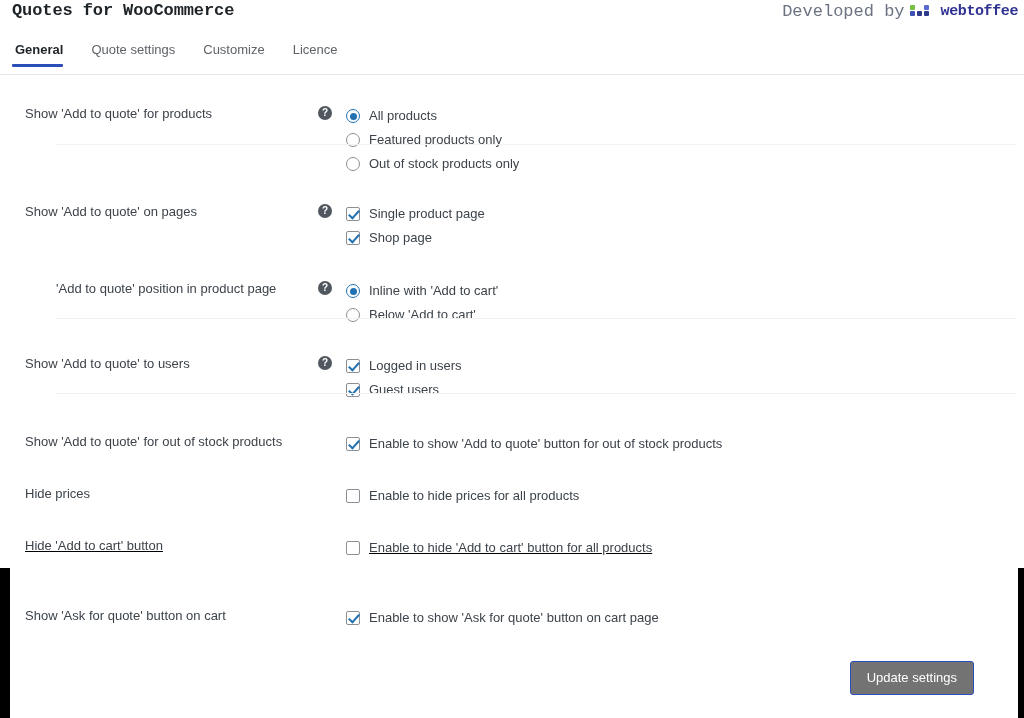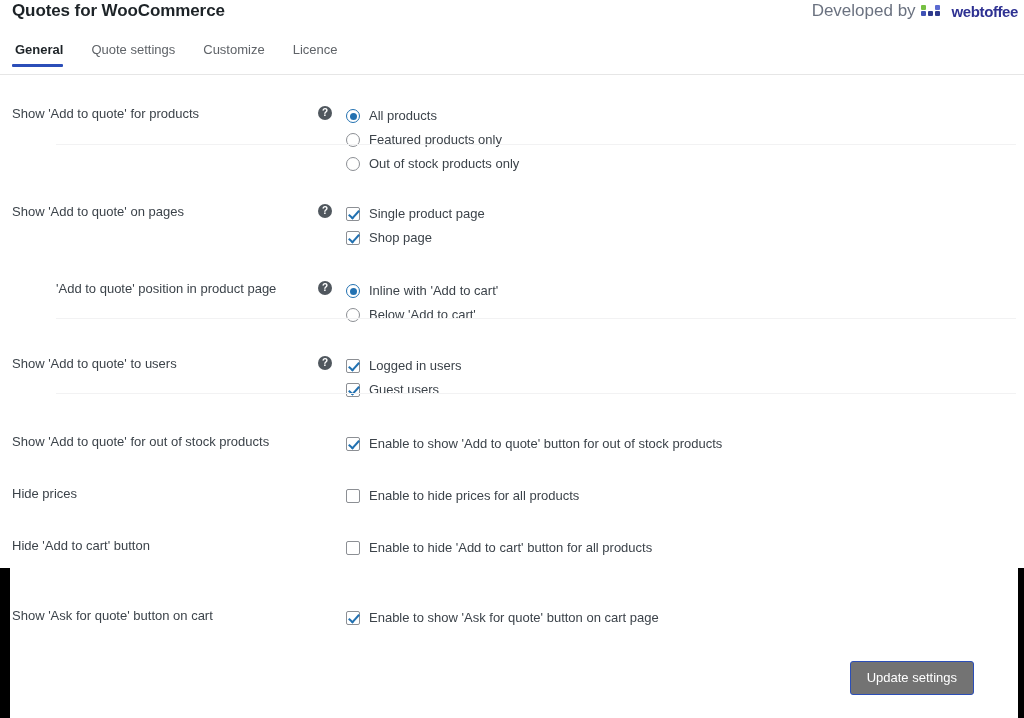--- a/index.html
+++ b/index.html
@@ -19,20 +19,21 @@
     height: 718px;
     background: #ffffff;
   }
 
   
   .header {
     position: absolute;
     top: 0; left: 0;
     width: 1024px;
     height: 34px;
+    font-family: Liberation Mono, monospace;
   }
   .page-title {
     position: absolute;
     left: 12px;
     top: 1px;
     font-size: 17px;
     font-weight: bold;
     color: #1d2327;
     letter-spacing: -0.1px;
     white-space: nowrap;
@@ -129,21 +130,21 @@
     display: flex;
     align-items: flex-start;
     min-height: 52px;
     padding-top: 0px;
   }
   .row-label {
     width: 318px;
     flex: 0 0 318px;
     font-size: 13px;
     color: #3c434a;
-    padding-left: 12px;
+    padding-left: 25px;
     padding-top: 3px;
     line-height: 16px;
   }
   .row-label.indent {
     padding-left: 56px;
   }
   .help-col {
     flex: 0 0 28px;
     display: flex;
     justify-content: flex-start;
@@ -383,21 +384,21 @@
       <div class="row" style="position: absolute; top: 408px; left: 0px; width: 1024px;">
         <div class="row-label">Hide prices</div>
         <div class="help-col empty"></div>
         <div class="controls">
           <div class="opt">
             <span class="checkbox"></span>
             <span class="opt-label">Enable to hide prices for all products</span>
           </div>
         </div>
       </div>
-      <div class="row" style="position: absolute; top: 460px; left: 0px; width: 940px;">
+      <div class="row" style="position: absolute; top: 460px; left: 0px; width: 940px; text-decoration: underline;">
         <div class="row-label">Hide 'Add to cart' button</div>
         <div class="help-col empty"></div>
         <div class="controls">
           <div class="opt">
             <span class="checkbox"></span>
             <span class="opt-label">Enable to hide 'Add to cart' button for all products</span>
           </div>
         </div>
       </div>
       <div class="row" style="position: absolute; top: 512px; left: 0px; width: 1024px; margin-top: 18px;">

